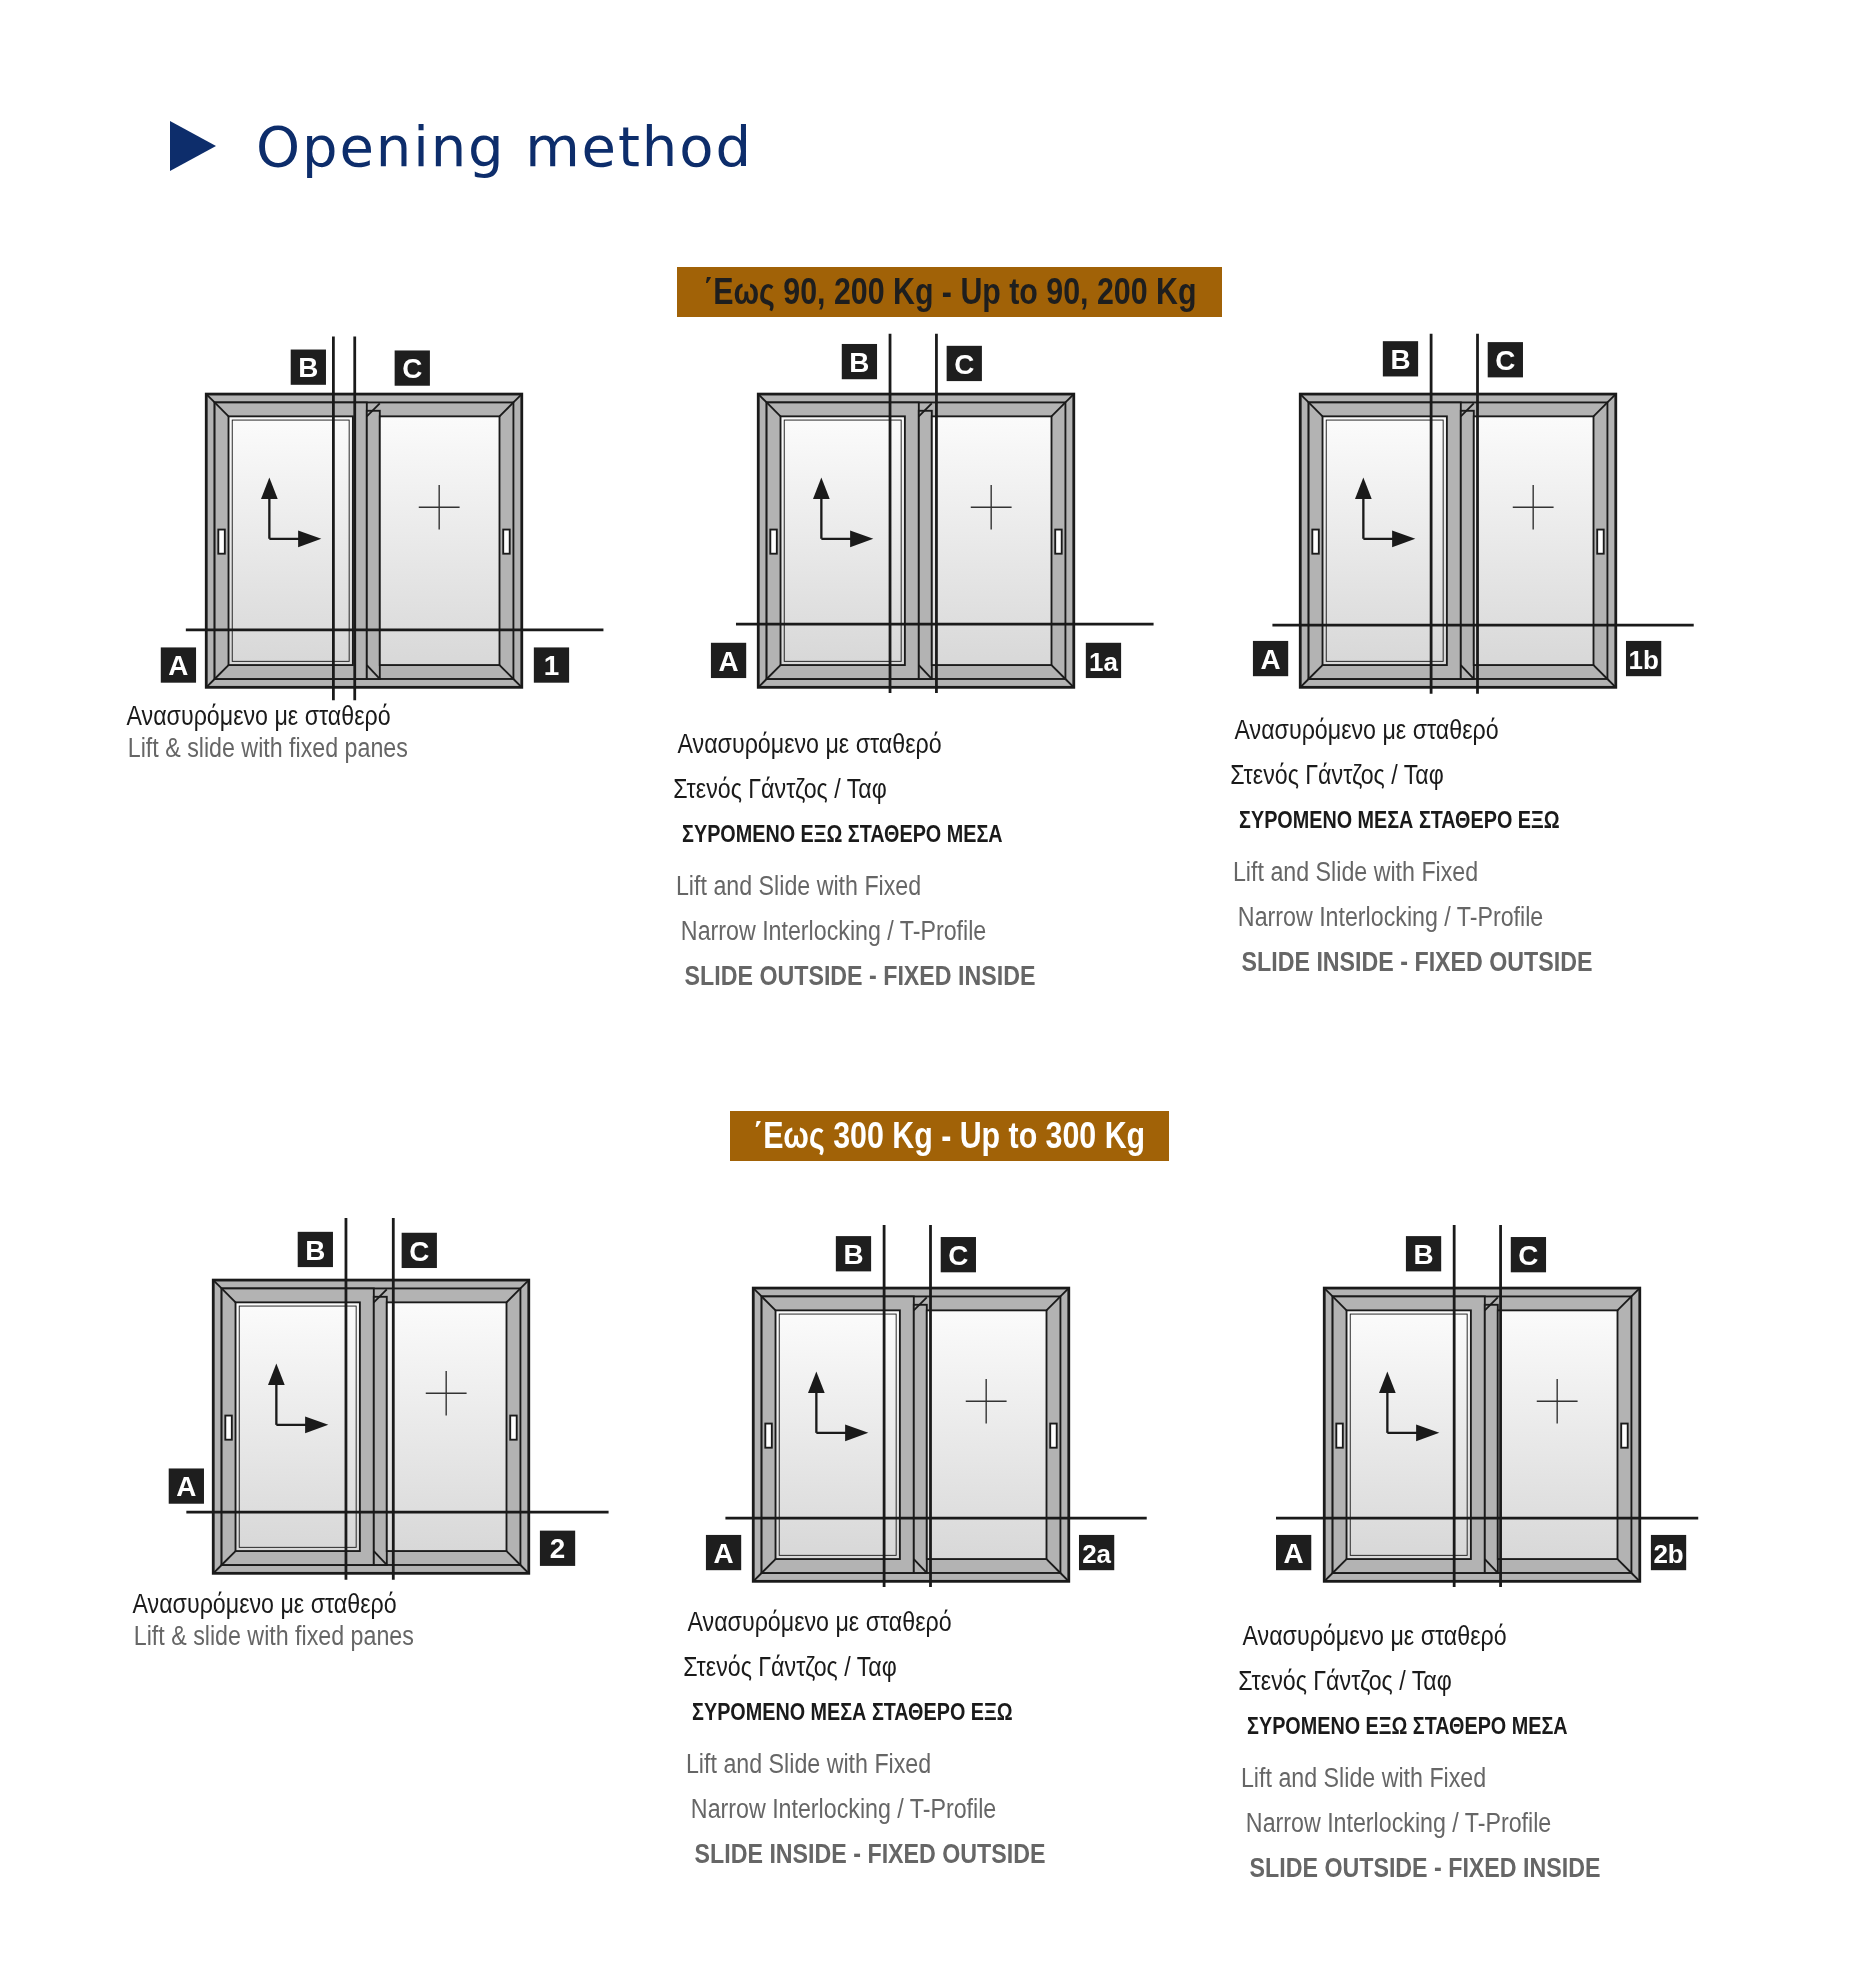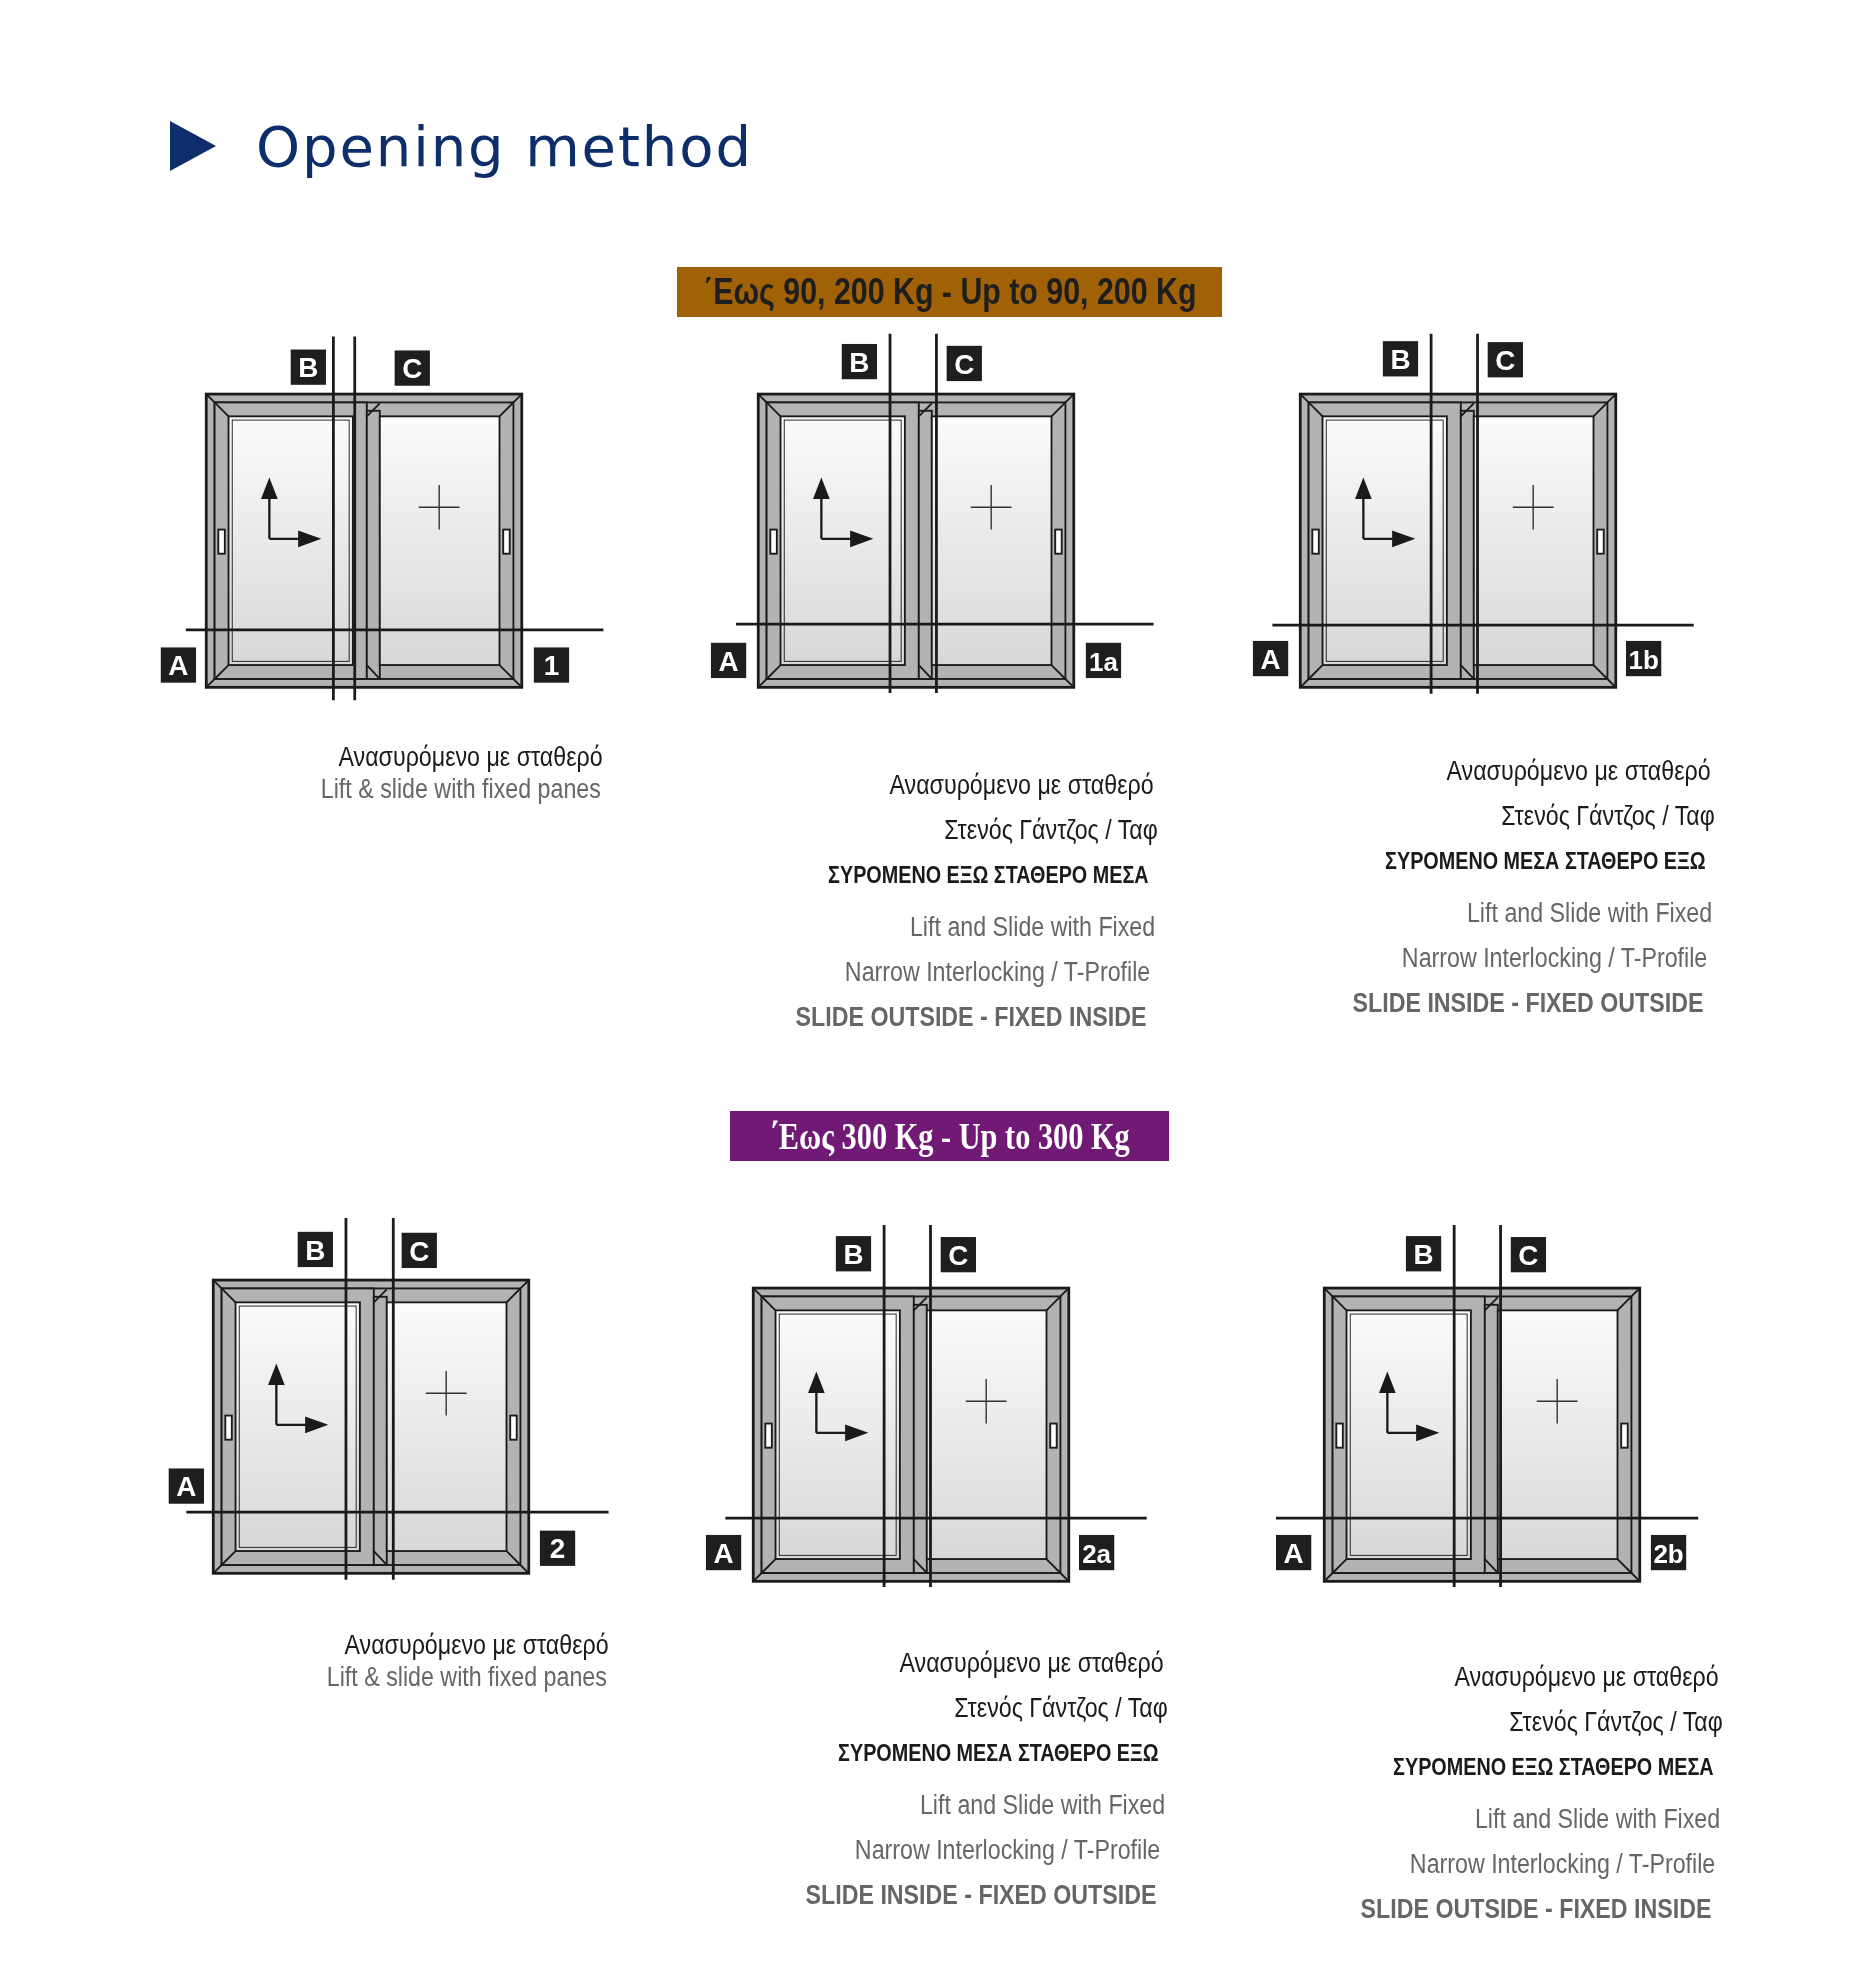--- a/index.html
+++ b/index.html
@@ -3,23 +3,23 @@
 <meta charset="utf-8">
 <style>
   html, body { margin:0; padding:0; background:#ffffff; }
   body { width:1855px; height:1979px; position:relative; overflow:hidden; font-family:"Liberation Sans", sans-serif; }
   .title-wrap { position:absolute; left:170px; top:109px; height:74px; display:flex; align-items:center; }
   .title-tri { width:0; height:0; border-top:25px solid transparent; border-bottom:25px solid transparent; border-left:46px solid #0d2d6b; }
   .title-text { margin-left:40px; font-family:"DejaVu Sans", sans-serif; font-size:56px; color:#0d2d6b; letter-spacing:1.9px; font-weight:500; }
   .banner { position:absolute; height:50px; display:flex; align-items:center; justify-content:center; font-family:"Liberation Sans", sans-serif; font-weight:bold; font-size:37px; transform-origin:center; }
   .banner span { display:inline-block; transform:scaleX(0.82); white-space:nowrap; }
   .banner.light { background:#a16207; color:#1e1e1e; }
-  .banner.dark { background:#701a75; color:#ffffff;font-family:Liberation Serif, serif; }
+  .banner.dark { background:#a16207; color:#ffffff; }
   .diagram { position:absolute; }
-  .caption { position:absolute; text-align:right; width:519px;margin-top:41px; }
+  .caption { position:absolute; text-align:left; width:519px; }
   .cap-line { display:block; white-space:nowrap; }
   .cap-line span { display:inline-block; transform:scaleX(0.86); }
   .gr { color:#1a1a1a; font-size:27px; }
   .en { color:#666666; font-size:27px; }
   .grb { color:#1a1a1a; font-size:23px; font-weight:bold; }
   .enb { color:#666666; font-size:27px; font-weight:bold; }
 </style>
 </head>
 <body>
 

